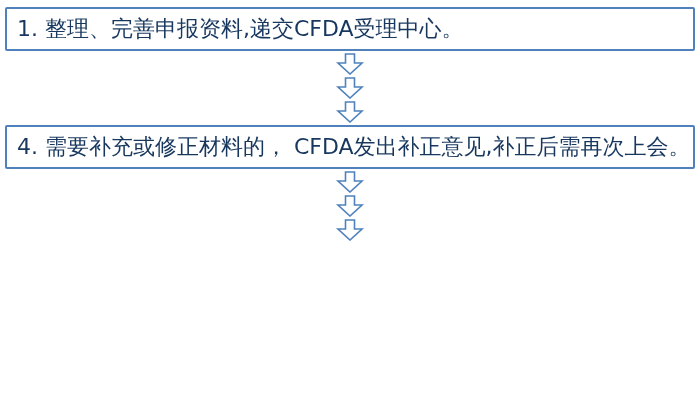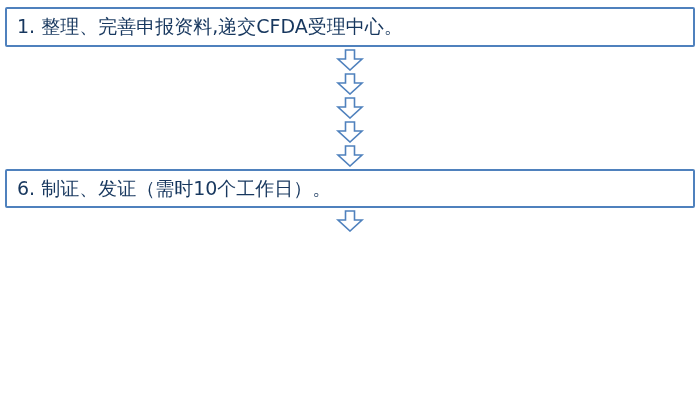--- a/index.html
+++ b/index.html
@@ -21,21 +21,21 @@
     overflow: hidden;
   }
   .step-box {
     box-sizing: border-box;
     width: 690px;
     border: 2px solid #4F81BD;
     border-radius: 2px;
     background: #ffffff;
     padding: 4px 10px;
     color: #17375E;
-    font-size: 19px;
+    font-size: 22px;
     line-height: 1.45;
     text-align: left;
     flex: 0 0 auto;
   }
   .step-line { display: block; white-space: nowrap; }
   .arrow {
     flex: 0 0 auto;
     display: block;
   }
   .arrow path {
@@ -61,31 +61,31 @@
 
   <svg class="arrow" width="30" height="22" viewBox="0 0 30 22">
     <path d="M10.5 1 H19.5 V10 H27 L15 21 L3 10 H10.5 Z"></path>
   </svg>
 
 
   <svg class="arrow" width="30" height="22" viewBox="0 0 30 22">
     <path d="M10.5 1 H19.5 V10 H27 L15 21 L3 10 H10.5 Z"></path>
   </svg>
 
+  <div class="step-box">
+    <span class="step-line">4.  需要补充或修正材料的， CFDA发出补正意见,补正后需再次上会。</span>
+  </div>
 
   <svg class="arrow" width="30" height="22" viewBox="0 0 30 22">
     <path d="M10.5 1 H19.5 V10 H27 L15 21 L3 10 H10.5 Z"></path>
   </svg>
 
 
   <svg class="arrow" width="30" height="22" viewBox="0 0 30 22">
     <path d="M10.5 1 H19.5 V10 H27 L15 21 L3 10 H10.5 Z"></path>
   </svg>
 
-  <div class="step-box">
-    <span class="step-line">6. 制证、发证（需时10个工作日）。</span>
-  </div>
 
   <svg class="arrow" width="30" height="22" viewBox="0 0 30 22">
     <path d="M10.5 1 H19.5 V10 H27 L15 21 L3 10 H10.5 Z"></path>
   </svg>
 
 </div>
 
 </body></html>

